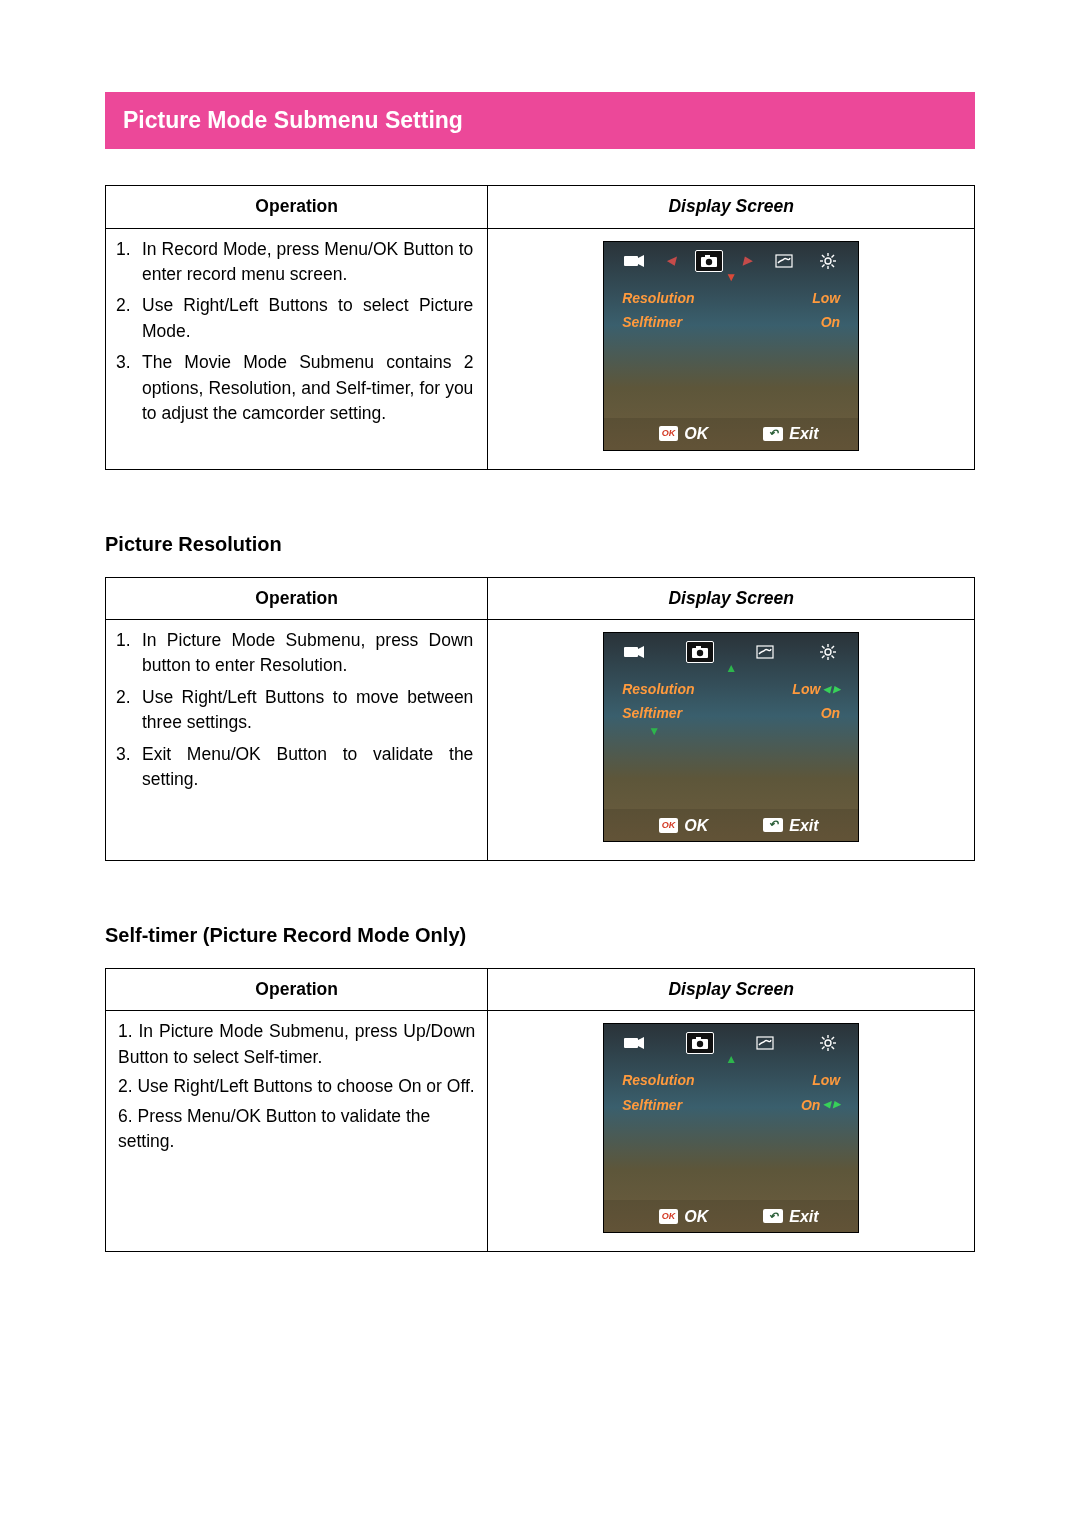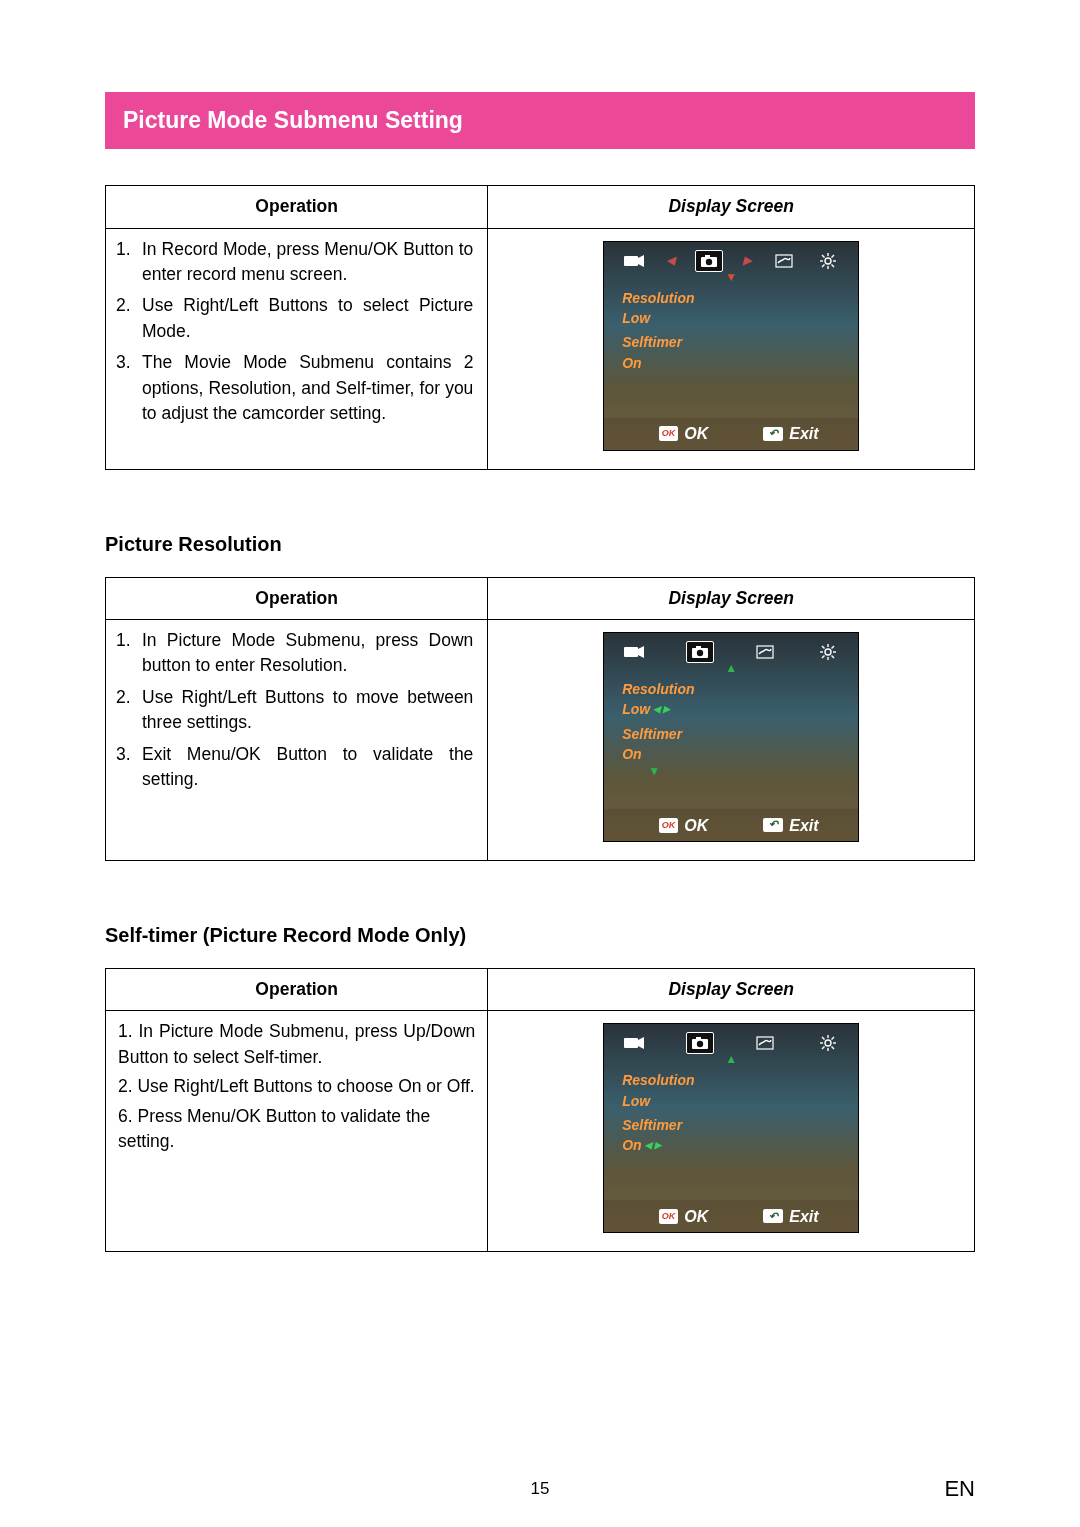--- a/index.html
+++ b/index.html
@@ -126,24 +126,23 @@
     line-height: 10px;
     color: #2db64c;
   }
   .down-arrow.red { color: #da4a39; }
   .options {
     padding: 2px 14px 0 14px;
   }
   .opt-row {
     display: flex;
     justify-content: space-between;
-    align-items: flex-start;
+    align-items: flex-end;
     padding: 2px 4px;
     font-weight: bold;
-    flex-direction: column;
   }
   .opt-row.active .lbl { color: #ff9a3d; }
   .opt-row .lbl { color: #b0b6bb; }
   .opt-row .val { color: #ff9a3d; display: flex; align-items: center; gap: 3px; }
   .opt-row.active .val { color: #ff9a3d; }
   .lr-small {
     font-size: 9px;
     color: #37d159;
   }
   .bottom-bar {
@@ -444,18 +443,14 @@
                 <span>Exit</span>
               </div>
             </div>
           </div>
         </div>
       </td>
     </tr>
   </tbody>
     </table>
 
-  <div class="footer">
-    <div class="footer-pg">15</div>
-    <div class="footer-lang">EN</div>
-  </div>
 
 </div>
 
 </body></html>

